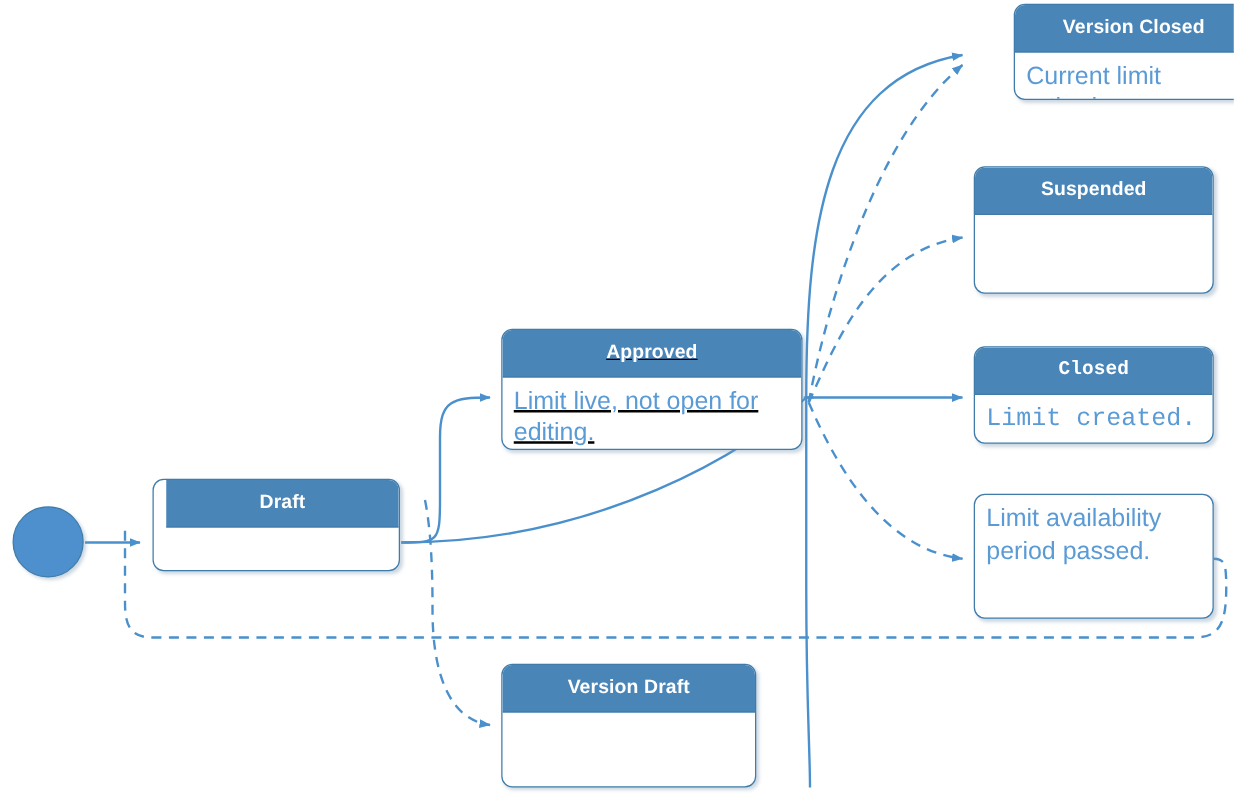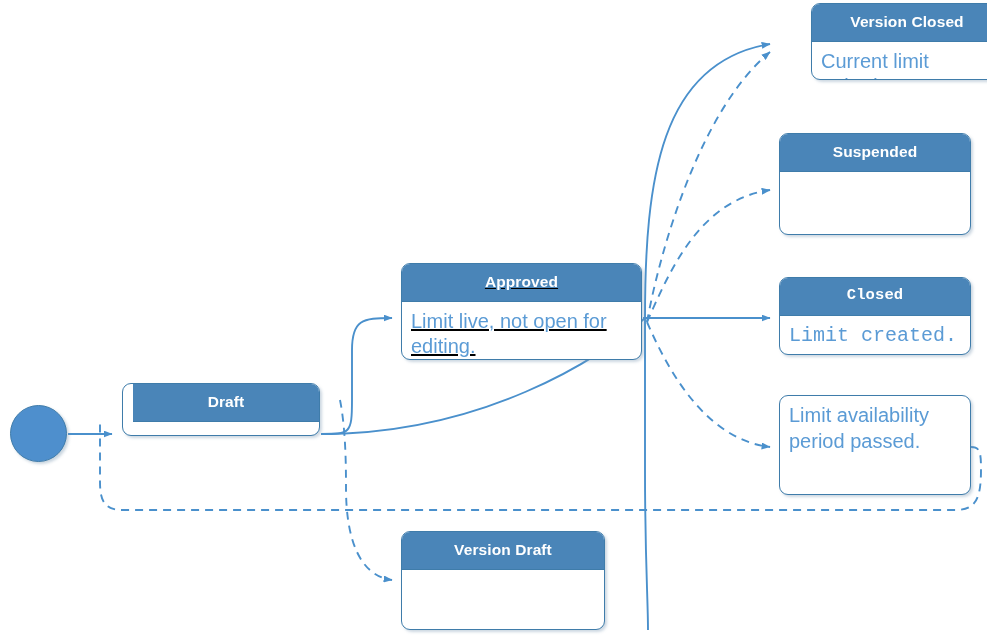--- a/index.html
+++ b/index.html
@@ -83,21 +83,21 @@
 
       <path d="M340,400 C346,430 346,470 346,488 C346,540 360,576 392,580" marker-end="url(#arrow)"></path>
 
       <path d="M971,447 C980,447 981,452 981,470 C981,500 975,510 955,510
                L122,510 C104,510 100,500 100,482 L100,434 L100,420"></path>
     </g>
   </svg>
 
   <div class="start-node" style="left:10px;top:405px;width:57px;height:57px;"></div>
 
-  <div class="node" style="left:122px;top:383px;width:198px;height:53px;padding-left:10px;">
+  <div class="node" style="left:122px;top:383px;width:198px;height:74px;padding-left:10px;">
     <div class="hdr">Draft</div>
   </div>
 
   <div class="node" style="left:401px;top:263px;width:241px;height:97px;text-decoration:underline;">
     <div class="hdr">Approved</div>
     <div class="body">Limit live, not open for
 editing.</div>
   </div>
 
   <div class="node" style="left:401px;top:531px;width:204px;height:99px;">

